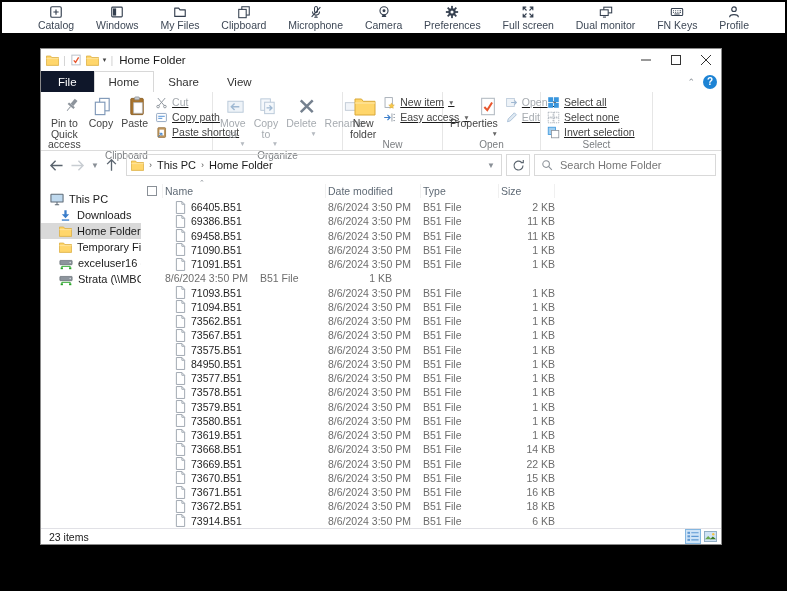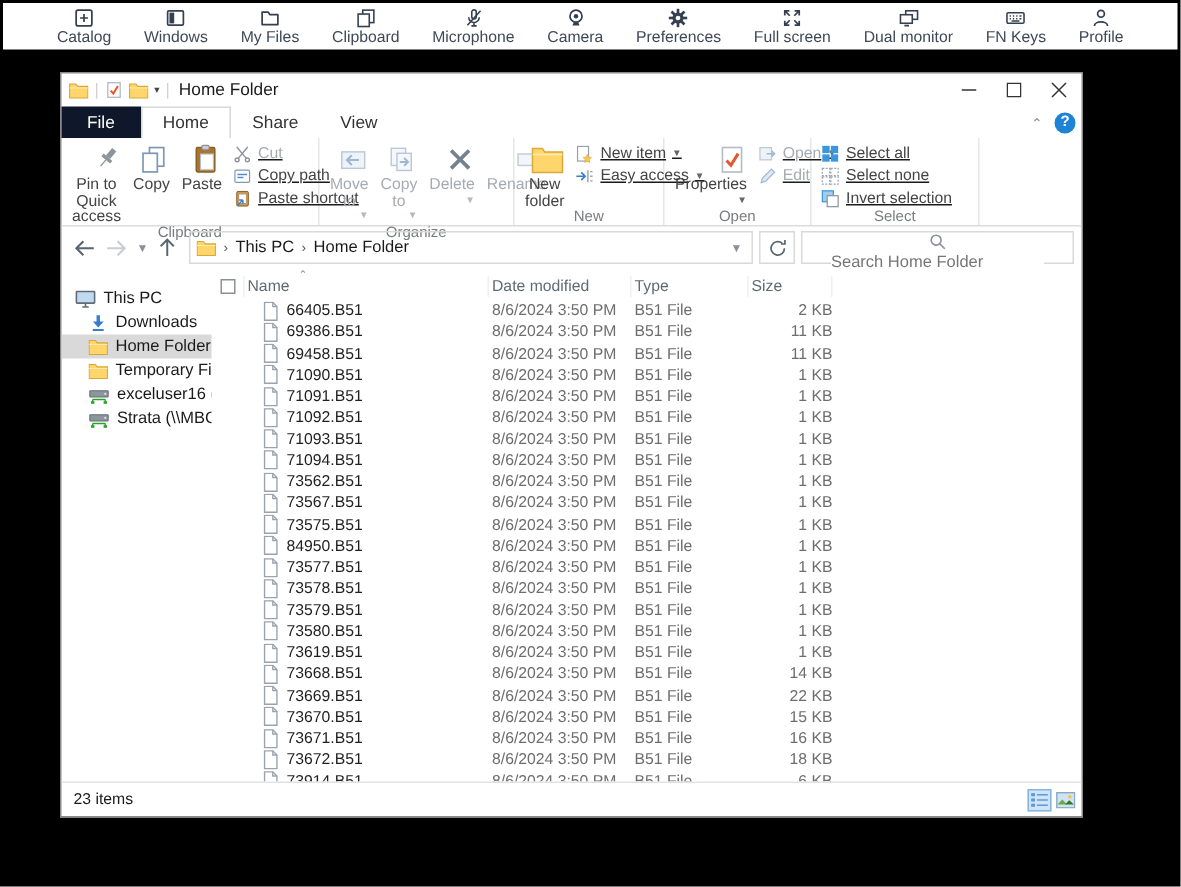--- a/index.html
+++ b/index.html
@@ -53,21 +53,21 @@
   .addrbar{height:28px;display:flex;align-items:center;padding:0 5px 0 8px;gap:4px;flex:none;}
   .navbtns{display:flex;align-items:center;gap:6px;margin-right:4px;}
   .crumb-box{flex:1;height:22px;border:1px solid #d9d9d9;display:flex;align-items:center;
     padding:0 4px;gap:3px;}
   .crumb-sep{color:#555;font-size:9px;padding:0 2px;}
   .crumb{color:#1a1a1a;cursor:pointer;}
   .crumb-drop{margin-left:auto;color:#8a9097;font-size:8px;padding-right:2px;}
   .refresh-box{width:24px;height:22px;border:1px solid #d9d9d9;display:flex;align-items:center;
     justify-content:center;}
   .search-box{width:182px;height:22px;border:1px solid #d9d9d9;display:flex;align-items:center;
-    padding:0 6px;gap:2px;flex-direction:column;}
+    padding:0 6px;gap:7px;}
   .search-box input{border:none;outline:none;flex:1;font-family:inherit;font-size:11px;min-width:0;}
   .search-box input::placeholder{color:#767676;}
 
   .content{flex:1;display:flex;overflow:hidden;}
   .sidebar{width:100px;flex:none;padding-top:12px;}
   .side-item{height:16px;display:flex;align-items:center;gap:5px;padding-left:9px;cursor:pointer;
     white-space:nowrap;overflow:hidden;}
   .side-item.child{padding-left:18px;}
   .side-item.selected{background:#d9d9d9;}
   .side-item .slabel{font-size:11px;color:#1a1a1a;}
@@ -83,21 +83,21 @@
   .fcol-date{width:95px;flex:none;padding-left:2px;}
   .fcol-type{width:78px;flex:none;padding-left:2px;}
   .fcol-size{width:56px;flex:none;justify-content:flex-start;padding-left:2px;}
   .frows{flex:1;overflow:hidden;}
   .frow{height:14.25px;display:flex;align-items:center;font-size:10.5px;cursor:default;}
   .frow .fcol-name{color:#1f1f1f;}
   .frow .fcol-date,.frow .fcol-type{color:#6d6d6d;}
   .frow .fcol-size{color:#6d6d6d;display:flex;justify-content:flex-end;padding-right:0;}
   .frow .ficon{width:11px;height:13px;flex:none;margin-left:10px;}
 
-  .statusbar{height:23px;border-top:1px solid #e1e1e6;display:flex;align-items:center;
+  .statusbar{height:16px;border-top:1px solid #e1e1e6;display:flex;align-items:center;
     padding:0 3px 0 8px;flex:none;}
   .status-count{font-size:10.5px;color:#1a1a1a;}
   .view-btns{margin-left:auto;display:flex;gap:1px;}
   .view-btn{width:16px;height:15px;display:flex;align-items:center;justify-content:center;
     border:1px solid transparent;}
   .view-btn.selected{background:#cfe4f7;border-color:#84b6e0;}
 </style>
 </head>
 <body>
 
@@ -750,29 +750,20 @@
               </span>
               <span>71091.B51</span>
             </div>
             <div class="fcol-date">8/6/2024 3:50 PM</div>
             <div class="fcol-type">B51 File</div>
             <div class="fcol-size">1 KB</div>
           </div>
 
           <div class="frow">
             <div class="fcol-check"></div>
-            <div class="fcol-name">
-              <span class="ficon">
-                <svg width="11" height="13" viewBox="0 0 12 14">
-                  <path d="M1.5 0.5h6l3 3v10h-9z" fill="#fff" stroke="#9aa2ac" stroke-width="1"></path>
-                  <path d="M7.5 0.5v3h3" fill="none" stroke="#9aa2ac" stroke-width="1"></path>
-                </svg>
-              </span>
-              <span>71092.B51</span>
-            </div>
             <div class="fcol-date">8/6/2024 3:50 PM</div>
             <div class="fcol-type">B51 File</div>
             <div class="fcol-size">1 KB</div>
           </div>
 
           <div class="frow">
             <div class="fcol-check"></div>
             <div class="fcol-name">
               <span class="ficon">
                 <svg width="11" height="13" viewBox="0 0 12 14">

